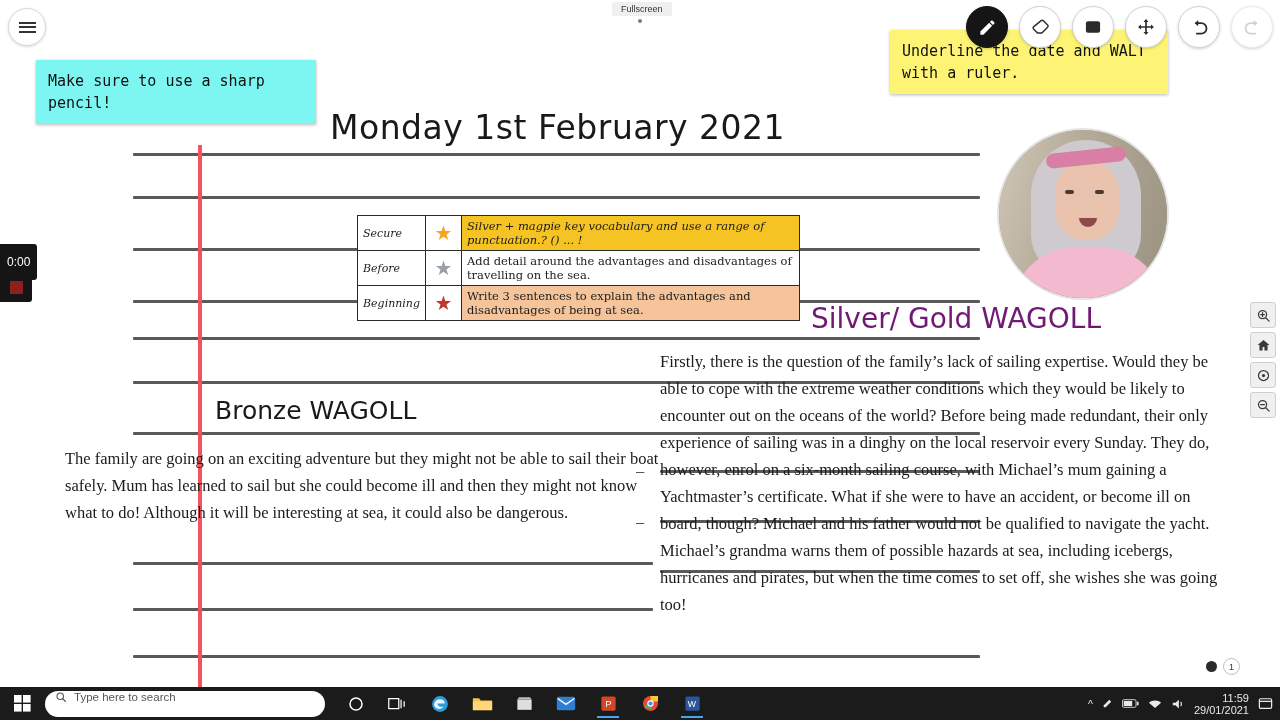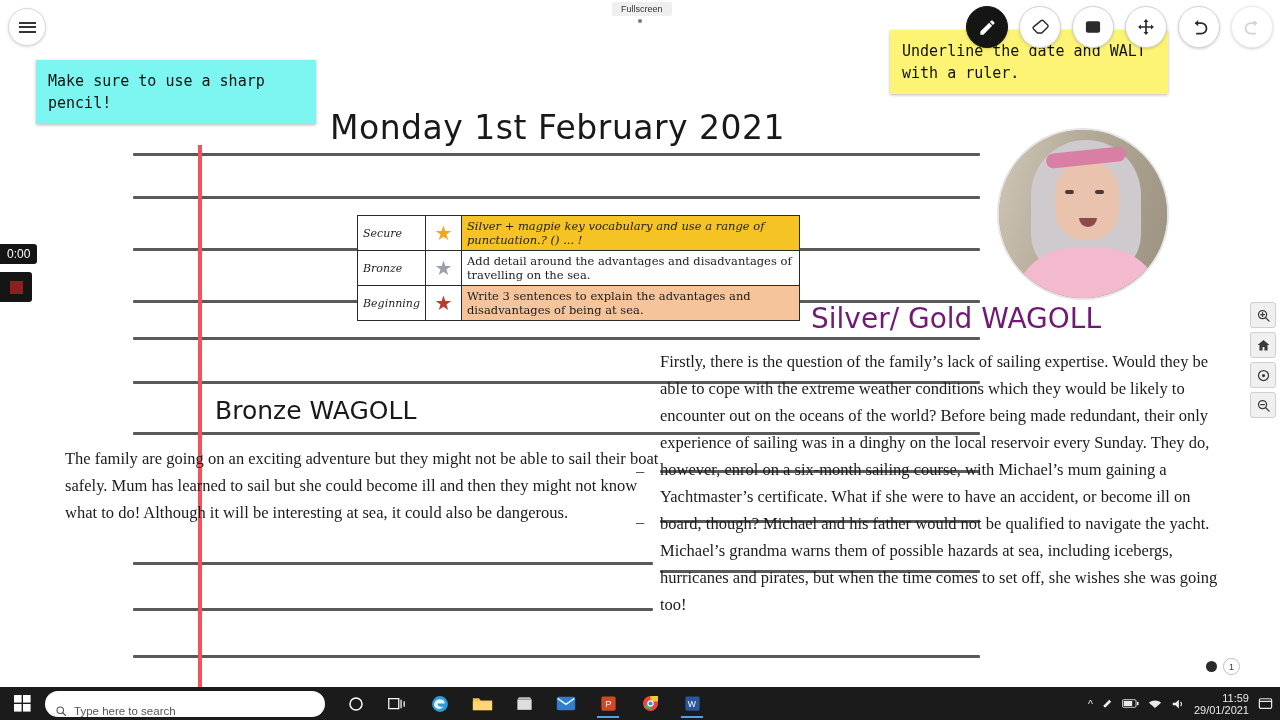--- a/index.html
+++ b/index.html
@@ -100,21 +100,21 @@
     font-family:"Liberation Sans", sans-serif;
   }
   .fullscreen-dot {
     position:absolute; left:638px; top:19px; width:4px; height:4px;
     border-radius:50%; background:#7a7a7a;
   }
 
   
   .timer {
     position:absolute; left:0; top:244px; background:#151515; color:#fff;
-    font-size:12px; padding:3px 7px; border-radius:0 3px 3px 0;
+    font-size:12px; padding:11px 7px; border-radius:0 3px 3px 0;
     font-family:"Liberation Sans", sans-serif;
   }
   .recbox {
     position:absolute; left:0; top:272px; width:32px; height:30px;
     background:#151515; border-radius:0 3px 3px 0;
     display:flex; align-items:center; justify-content:center;
   }
   .recbox i { display:block; width:13px; height:13px; background:#8c1f1f; }
 
   
@@ -167,21 +167,21 @@
   .win-logo div {
     width:17px; height:17px;
     background:
       linear-gradient(#ffffff,#ffffff) 0 0/7.6px 7.6px no-repeat,
       linear-gradient(#ffffff,#ffffff) 9.4px 0/7.6px 7.6px no-repeat,
       linear-gradient(#ffffff,#ffffff) 0 9.4px/7.6px 7.6px no-repeat,
       linear-gradient(#ffffff,#ffffff) 9.4px 9.4px/7.6px 7.6px no-repeat;
   }
   .search-box {
     width:280px; height:26px; background:#fff; border-radius:13px;
-    display:flex; align-items:flex-end; padding:0 10px; gap:7px;
+    display:flex; align-items:flex-start; padding:0 10px; gap:7px;
     color:#555; font-size:11.5px;
   }
   .tb-icons { display:flex; align-items:center; gap:0; margin-left:10px; }
   .tb-ic {
     width:42px; height:33px; display:flex; align-items:center; justify-content:center;
     position:relative;
   }
   .tray {
     position:absolute; right:0; bottom:0; height:33px; display:flex;
     align-items:center; gap:9px; padding-right:7px; color:#e9e9e9; font-size:10.5px;
@@ -222,21 +222,21 @@
   <div class="hw silvergold">Silver/ Gold WAGOLL</div>
 
   <table class="sc-table">
     <tbody>
         <tr class="sc-row-secure">
       <td class="sc-label">Secure</td>
       <td class="sc-star"><span class="star-gold">★</span></td>
       <td class="sc-desc">Silver + magpie key vocabulary and use a range of punctuation.? () ... !</td>
     </tr>
     <tr class="sc-row-within">
-      <td class="sc-label">Bronze</td>
+      <td class="sc-label">Before</td>
       <td class="sc-star"><span class="star-silver">★</span></td>
       <td class="sc-desc">Add detail around the advantages and disadvantages of travelling on the sea.</td>
     </tr>
     <tr class="sc-row-begin">
       <td class="sc-label">Beginning</td>
       <td class="sc-star"><span class="star-bronze">★</span></td>
       <td class="sc-desc">Write 3 sentences to explain the advantages and disadvantages of being at sea.</td>
     </tr>
   </tbody>
     </table>

